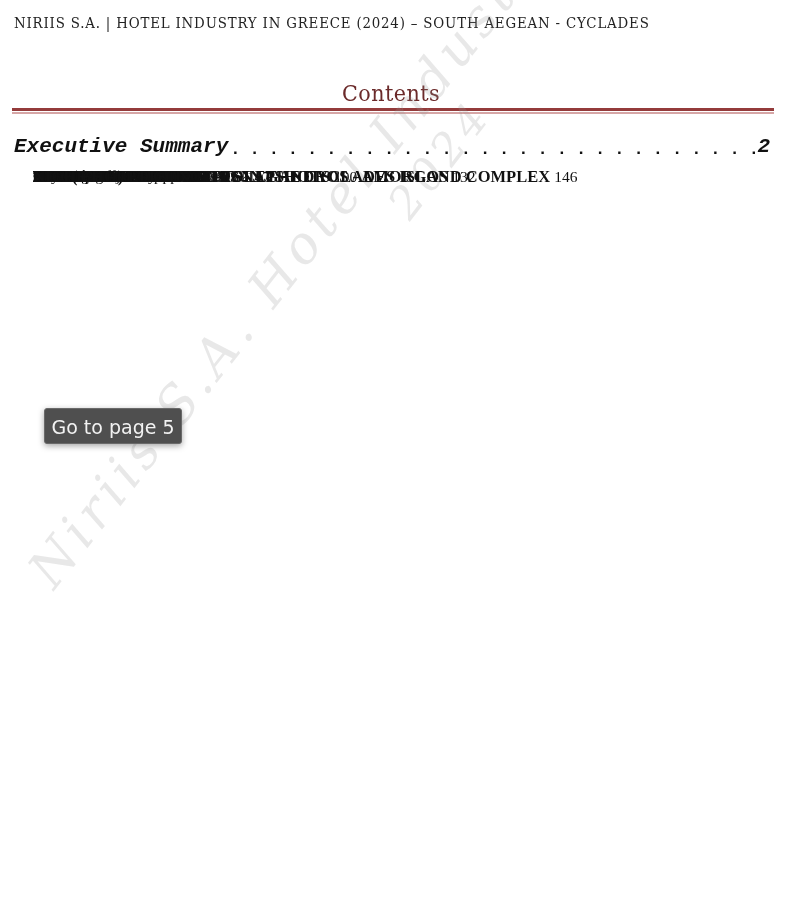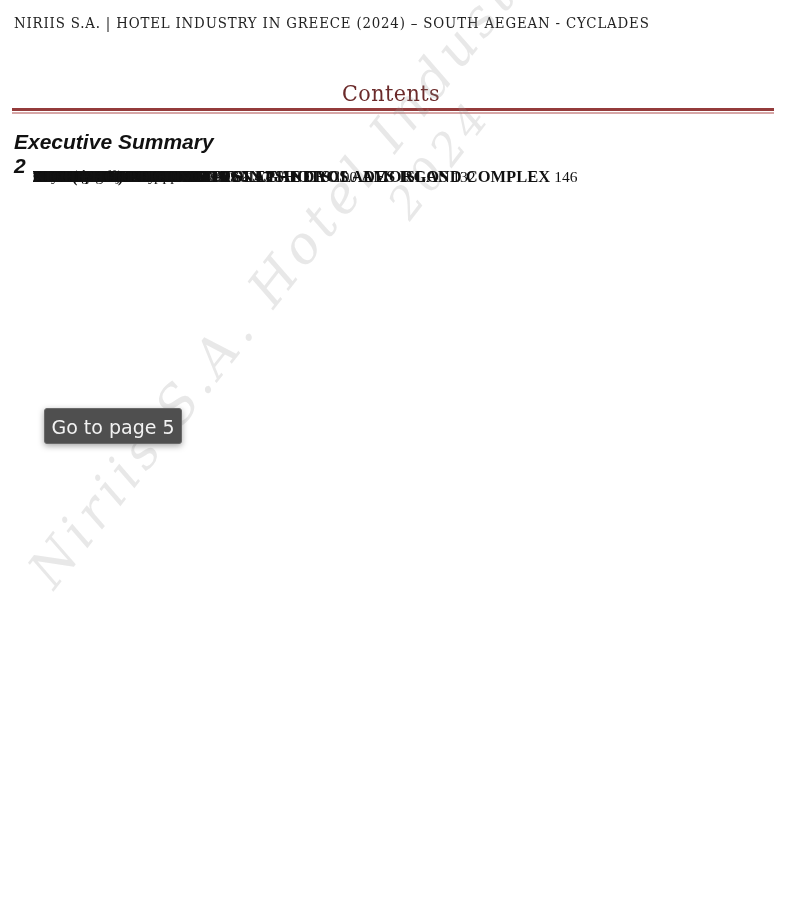--- a/index.html
+++ b/index.html
@@ -49,27 +49,26 @@
     .title-rule .r1 { position:absolute; left:0; right:0; top:0; height:3px; background:#943b3b; }
     .title-rule .r2 { position:absolute; left:0; right:0; top:4px; height:2px; background:#d6a6a6; }
 
     .exec-row {
       position: absolute;
       left: 14px;
       width: 756px;
       top: 130px;
       height: 28px;
       display: flex;
-      align-items: flex-start;
-      font-family: Liberation Sans, sans-serif;
+      align-items: flex-end;
+      font-family: Liberation Mono, monospace;
       font-style: italic;
       font-weight: bold;
       font-size: 21px;
       color: #111;
-      flex-direction: column;
     }
 
     .toc-list {
       position: absolute;
       left: 33px;
       width: 738px;
       top: 161px;
     }
     .toc-row {
       position: relative;

